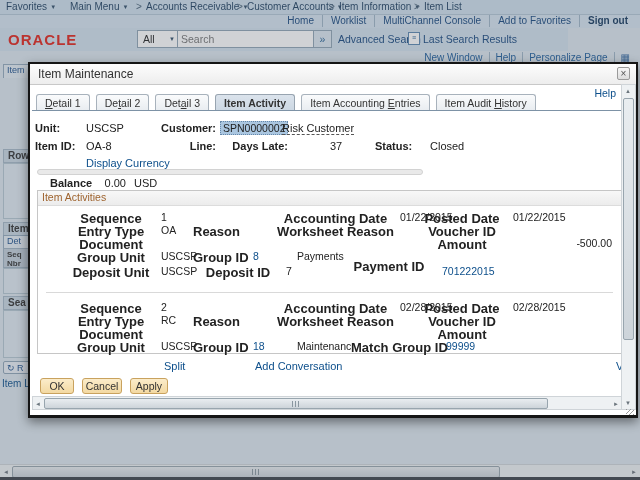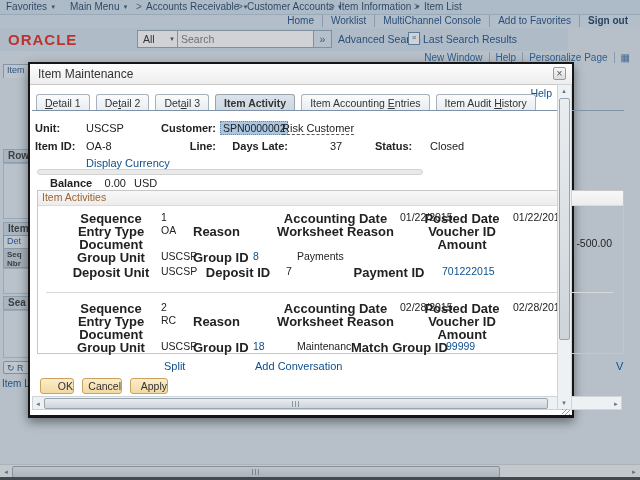--- a/index.html
+++ b/index.html
@@ -31,38 +31,38 @@
   .fragbar{background:#c9d7e2;border:1px solid #a5b8c6;font-size:10px;font-weight:bold;color:#333;line-height:11px;padding-left:4px;overflow:hidden;white-space:nowrap}
   .fragbox{background:#dfe9f1;border:1px solid #b5c6d2}
   .fragtab{background:#e4ecf3;border:1px solid #93a9bd;border-bottom:none;font-size:9px;color:#1d4f8b;line-height:11px;padding-left:3px;overflow:hidden;white-space:nowrap}
   
   .track{background:#eef1f3;border:1px solid #cfd4d8}
   .thumb{background:linear-gradient(#e9edf0,#cdd4da);border:1px solid #98a5ae;border-radius:2px}
   .sarrow{color:#6a747c;font-size:6px;text-align:center;line-height:10px}
   .griph{background:repeating-linear-gradient(90deg,#8a97a0 0 1px,transparent 1px 3px);width:9px;height:6px}
   
   #overlay{left:0;top:0;width:640px;height:480px;background:rgba(85,95,105,0.28);z-index:5}
-  #modal{left:28px;top:62px;width:546px;height:356px;background:#fff;border:2px solid #151515;border-bottom-width:3px;z-index:10;box-shadow:0 4px 10px rgba(0,0,0,.45);box-sizing:border-box}
+  #modal{left:28px;top:62px;width:610px;height:356px;background:#fff;border:2px solid #151515;border-bottom-width:3px;z-index:10;box-shadow:0 4px 10px rgba(0,0,0,.45);box-sizing:border-box}
   #mtitle{left:0;top:0;right:0;height:20px;background:linear-gradient(#fdfdfd,#ededed);border-bottom:1px solid #c8c8c8;line-height:20px;padding-left:8px;font-size:12px;color:#333}
   #mclose{right:6px;top:3px;width:13px;height:13px;border:1px solid #9a9a9a;border-radius:2px;background:linear-gradient(#f7f7f7,#dcdcdc);text-align:center;line-height:11px;font-size:10px;color:#555;cursor:pointer;box-sizing:border-box}
   
   .tab{display:inline-block;margin-right:3px;padding:2px 8px 1px 8px;border:1px solid #a8b2bc;border-bottom:none;border-radius:3px 3px 0 0;background:linear-gradient(#fafbfc,#e9edf1);font-size:10.5px;color:#333;cursor:pointer}
   .tab.active{background:linear-gradient(#dbe3ec,#cdd8e3);border-color:#98a4b0;font-weight:bold}
   #tabline{left:2px;top:46px;width:592px;border-top:1px solid #7d92a6}
   
   #actbox{left:7px;top:126px;width:585px;height:162px;border:1px solid #c6c6c6}
   #acthead{left:0;top:0;right:0;height:14px;background:linear-gradient(#f8f8f8,#ececec);border-bottom:1px solid #dcdcdc;line-height:13px}
   #acthead .title{position:absolute;left:4px;color:#9e632e;font-size:10.5px}
   #actnav{position:absolute;right:2px;top:1px;display:flex;align-items:center;gap:4px;font-size:10px;color:#333}
   .circle{width:11px;height:11px;border-radius:50%;border:1px solid #9aa5ad;background:linear-gradient(#fff,#ddd);font-size:5px;color:#777;text-align:center;line-height:10px;box-sizing:border-box}
   .al{position:absolute;font-weight:bold;color:#222;text-align:center;font-size:13px;white-space:nowrap}
   .av{position:absolute;font-size:10.5px;white-space:nowrap}
   .sep{position:absolute;border-top:1px solid #d9d9d9}
   
-  .btn{position:absolute;height:16px;background:linear-gradient(#fbecca,#f3d9a2);border:1px solid #c9a25e;border-radius:3px;font-size:10.5px;color:#333;text-align:right;line-height:14px;cursor:pointer;box-sizing:border-box}
+  .btn{position:absolute;height:16px;background:linear-gradient(#fbecca,#f3d9a2);border:1px solid #c9a25e;border-radius:3px;font-size:10.5px;color:#333;text-align:center;line-height:14px;cursor:pointer;box-sizing:border-box}
   .pipe{border-left:1px solid #9fb4c6;margin:0 4px;height:9px;display:inline-block}
   .custval{background:#aac6e0;border:1px dotted #6688aa;padding:0 2px;font-size:10.5px}
   .dashu{border-bottom:1px dashed #555}
 </style>
 </head>
 <body>
 
 <div id="screen">
 
   <div class="b" id="crumb-bar">
@@ -190,21 +190,21 @@
       <span class="al" style="left:28px;top:59px;width:90px">Group Unit</span>
       <span class="av" style="left:123px;top:59px">USCSP</span>
       <span class="al" style="left:155px;top:59px;width:45px">Group ID</span>
       <span class="av lnk" style="left:215px;top:59px">8</span>
       <span class="av" style="left:259px;top:59px">Payments</span>
 
       <span class="al" style="left:28px;top:74px;width:90px">Deposit Unit</span>
       <span class="av" style="left:123px;top:74px">USCSP</span>
       <span class="al" style="left:158px;top:74px;width:84px">Deposit ID</span>
       <span class="av" style="left:248px;top:74px">7</span>
-      <span class="al" style="left:306px;top:74px;width:90px">Payment ID</span>
+      <span class="al" style="left:306px;top:68px;width:90px">Payment ID</span>
       <span class="av lnk" style="left:404px;top:74px">701222015</span>
 
       <div class="sep" style="left:8px;top:101px;width:567px"></div>
 
       <span class="al" style="left:28px;top:110px;width:90px">Sequence</span>
       <span class="av" style="left:123px;top:110px">2</span>
       <span class="al" style="left:238px;top:110px;width:119px">Accounting Date</span>
       <span class="av" style="left:362px;top:110px">02/28/2015</span>
       <span class="al" style="left:378px;top:110px;width:92px">Posted Date</span>
       <span class="av" style="left:475px;top:110px">02/28/2015</span>

